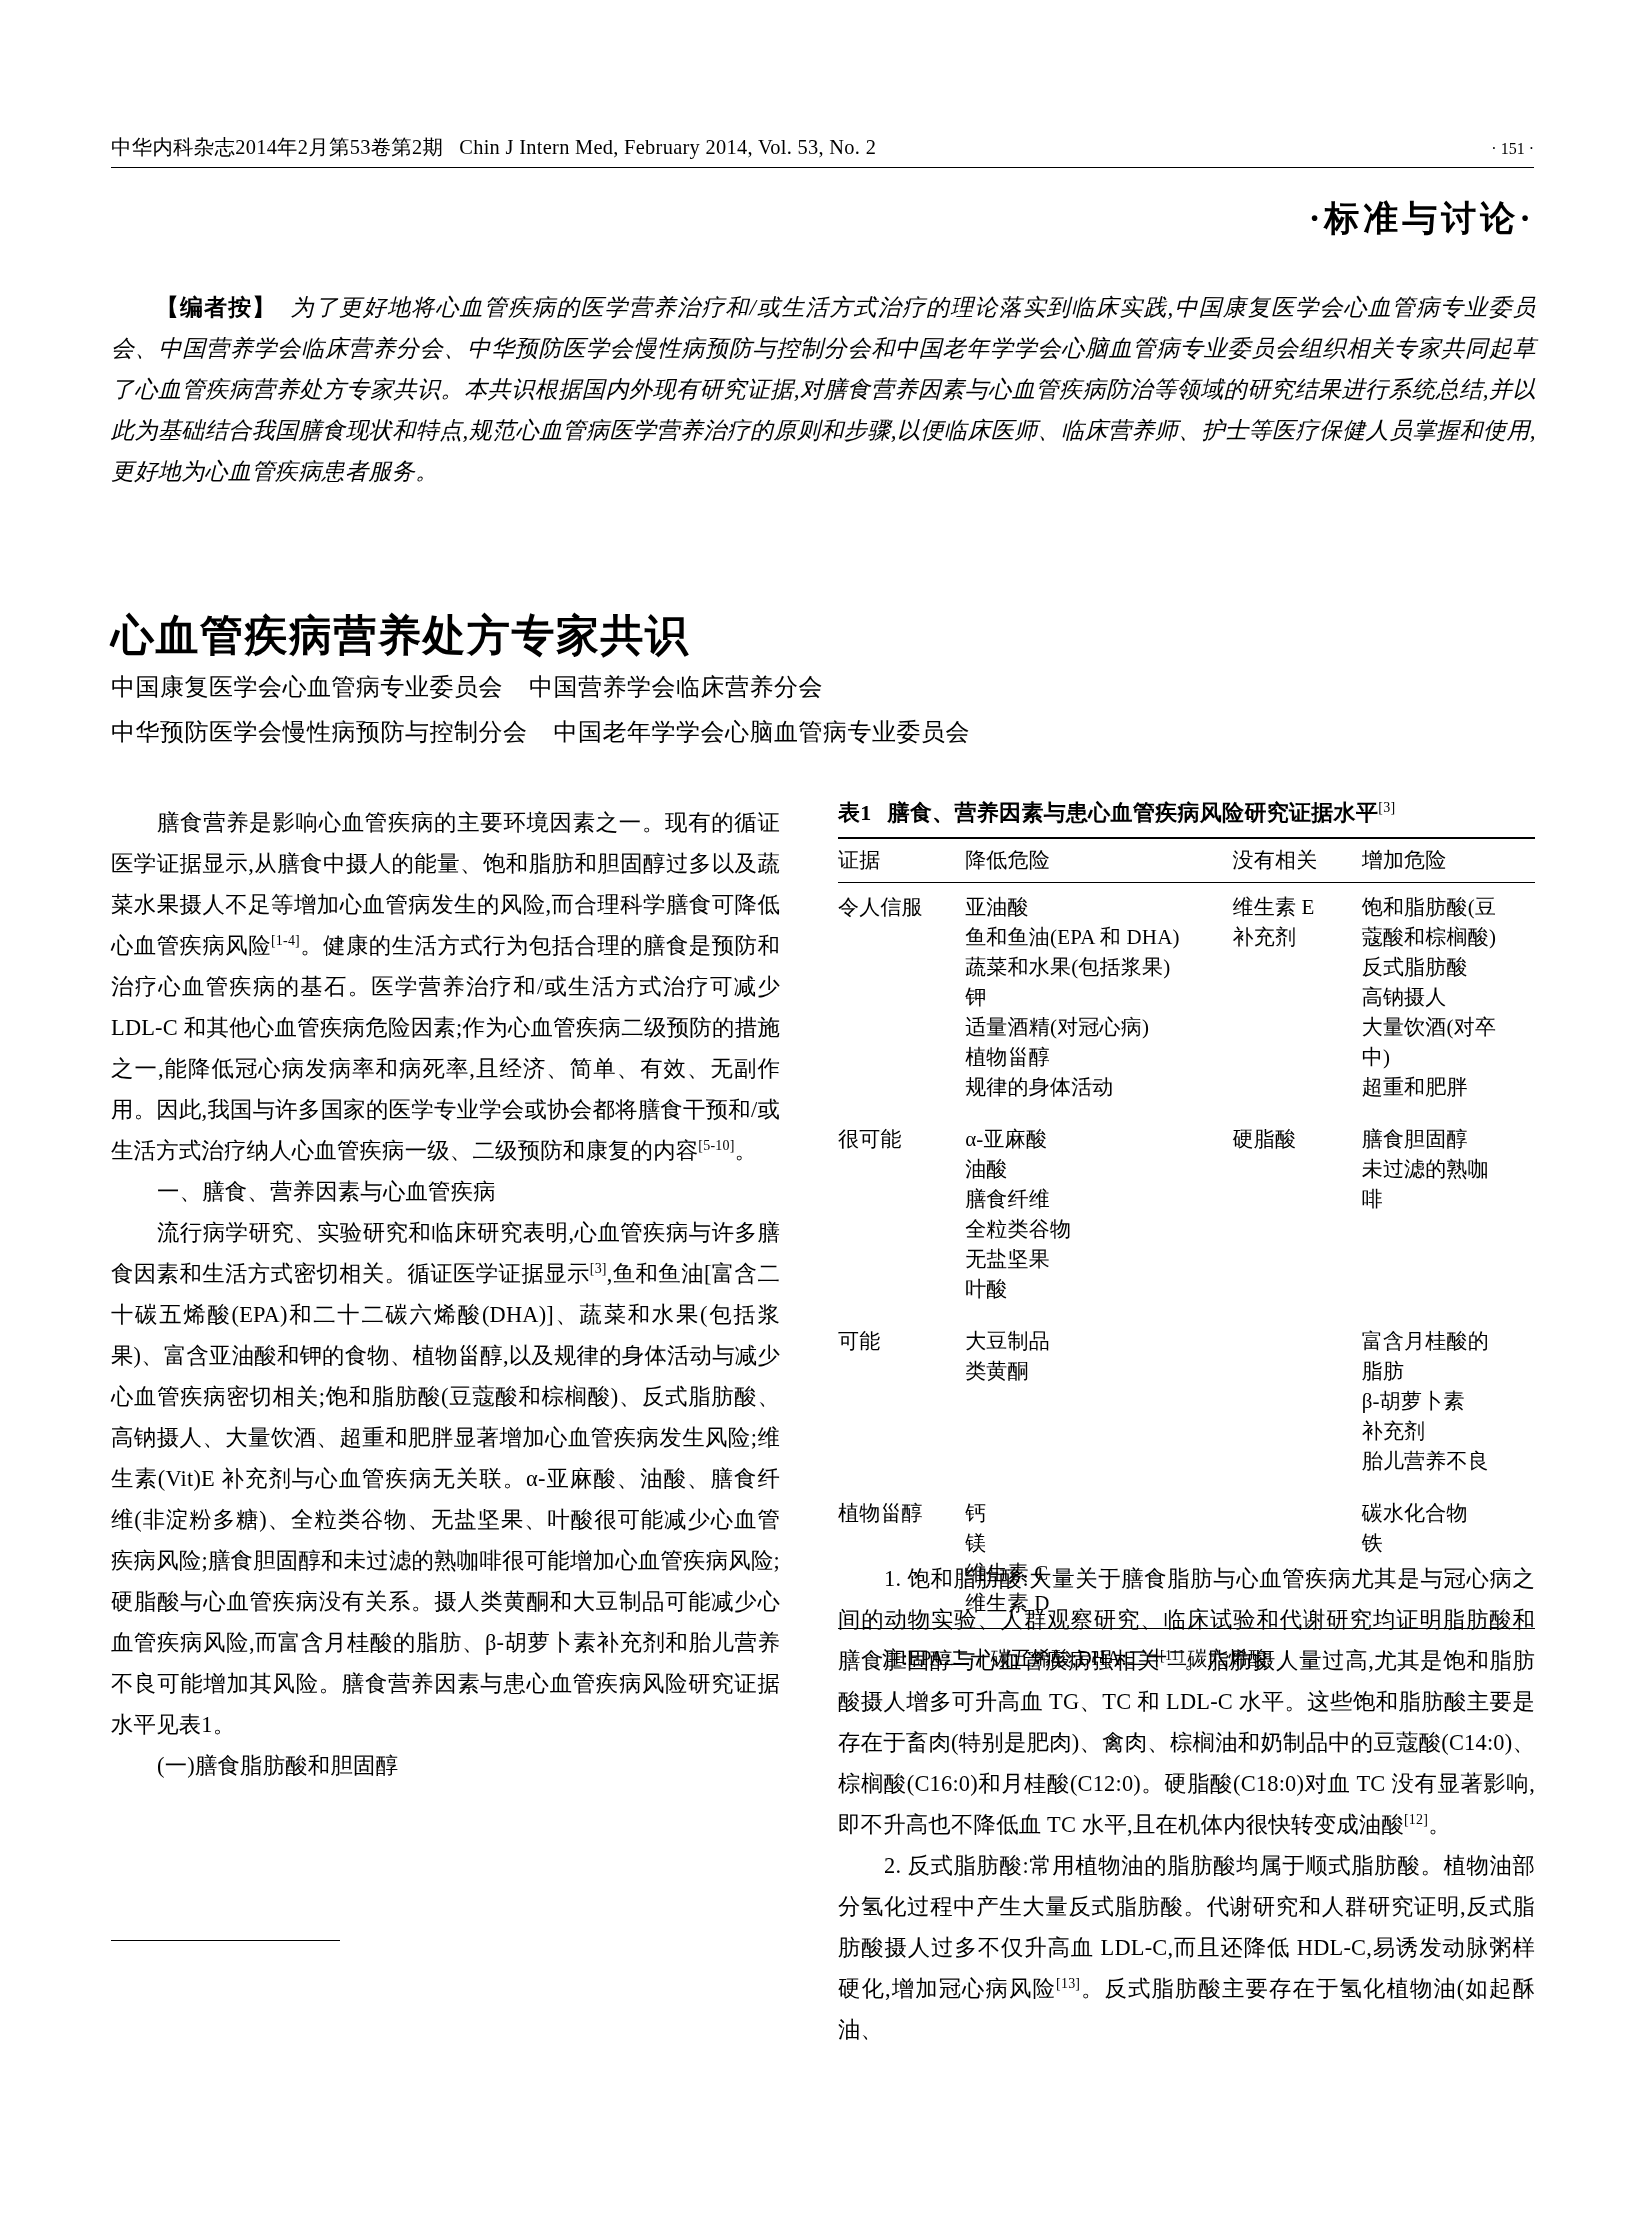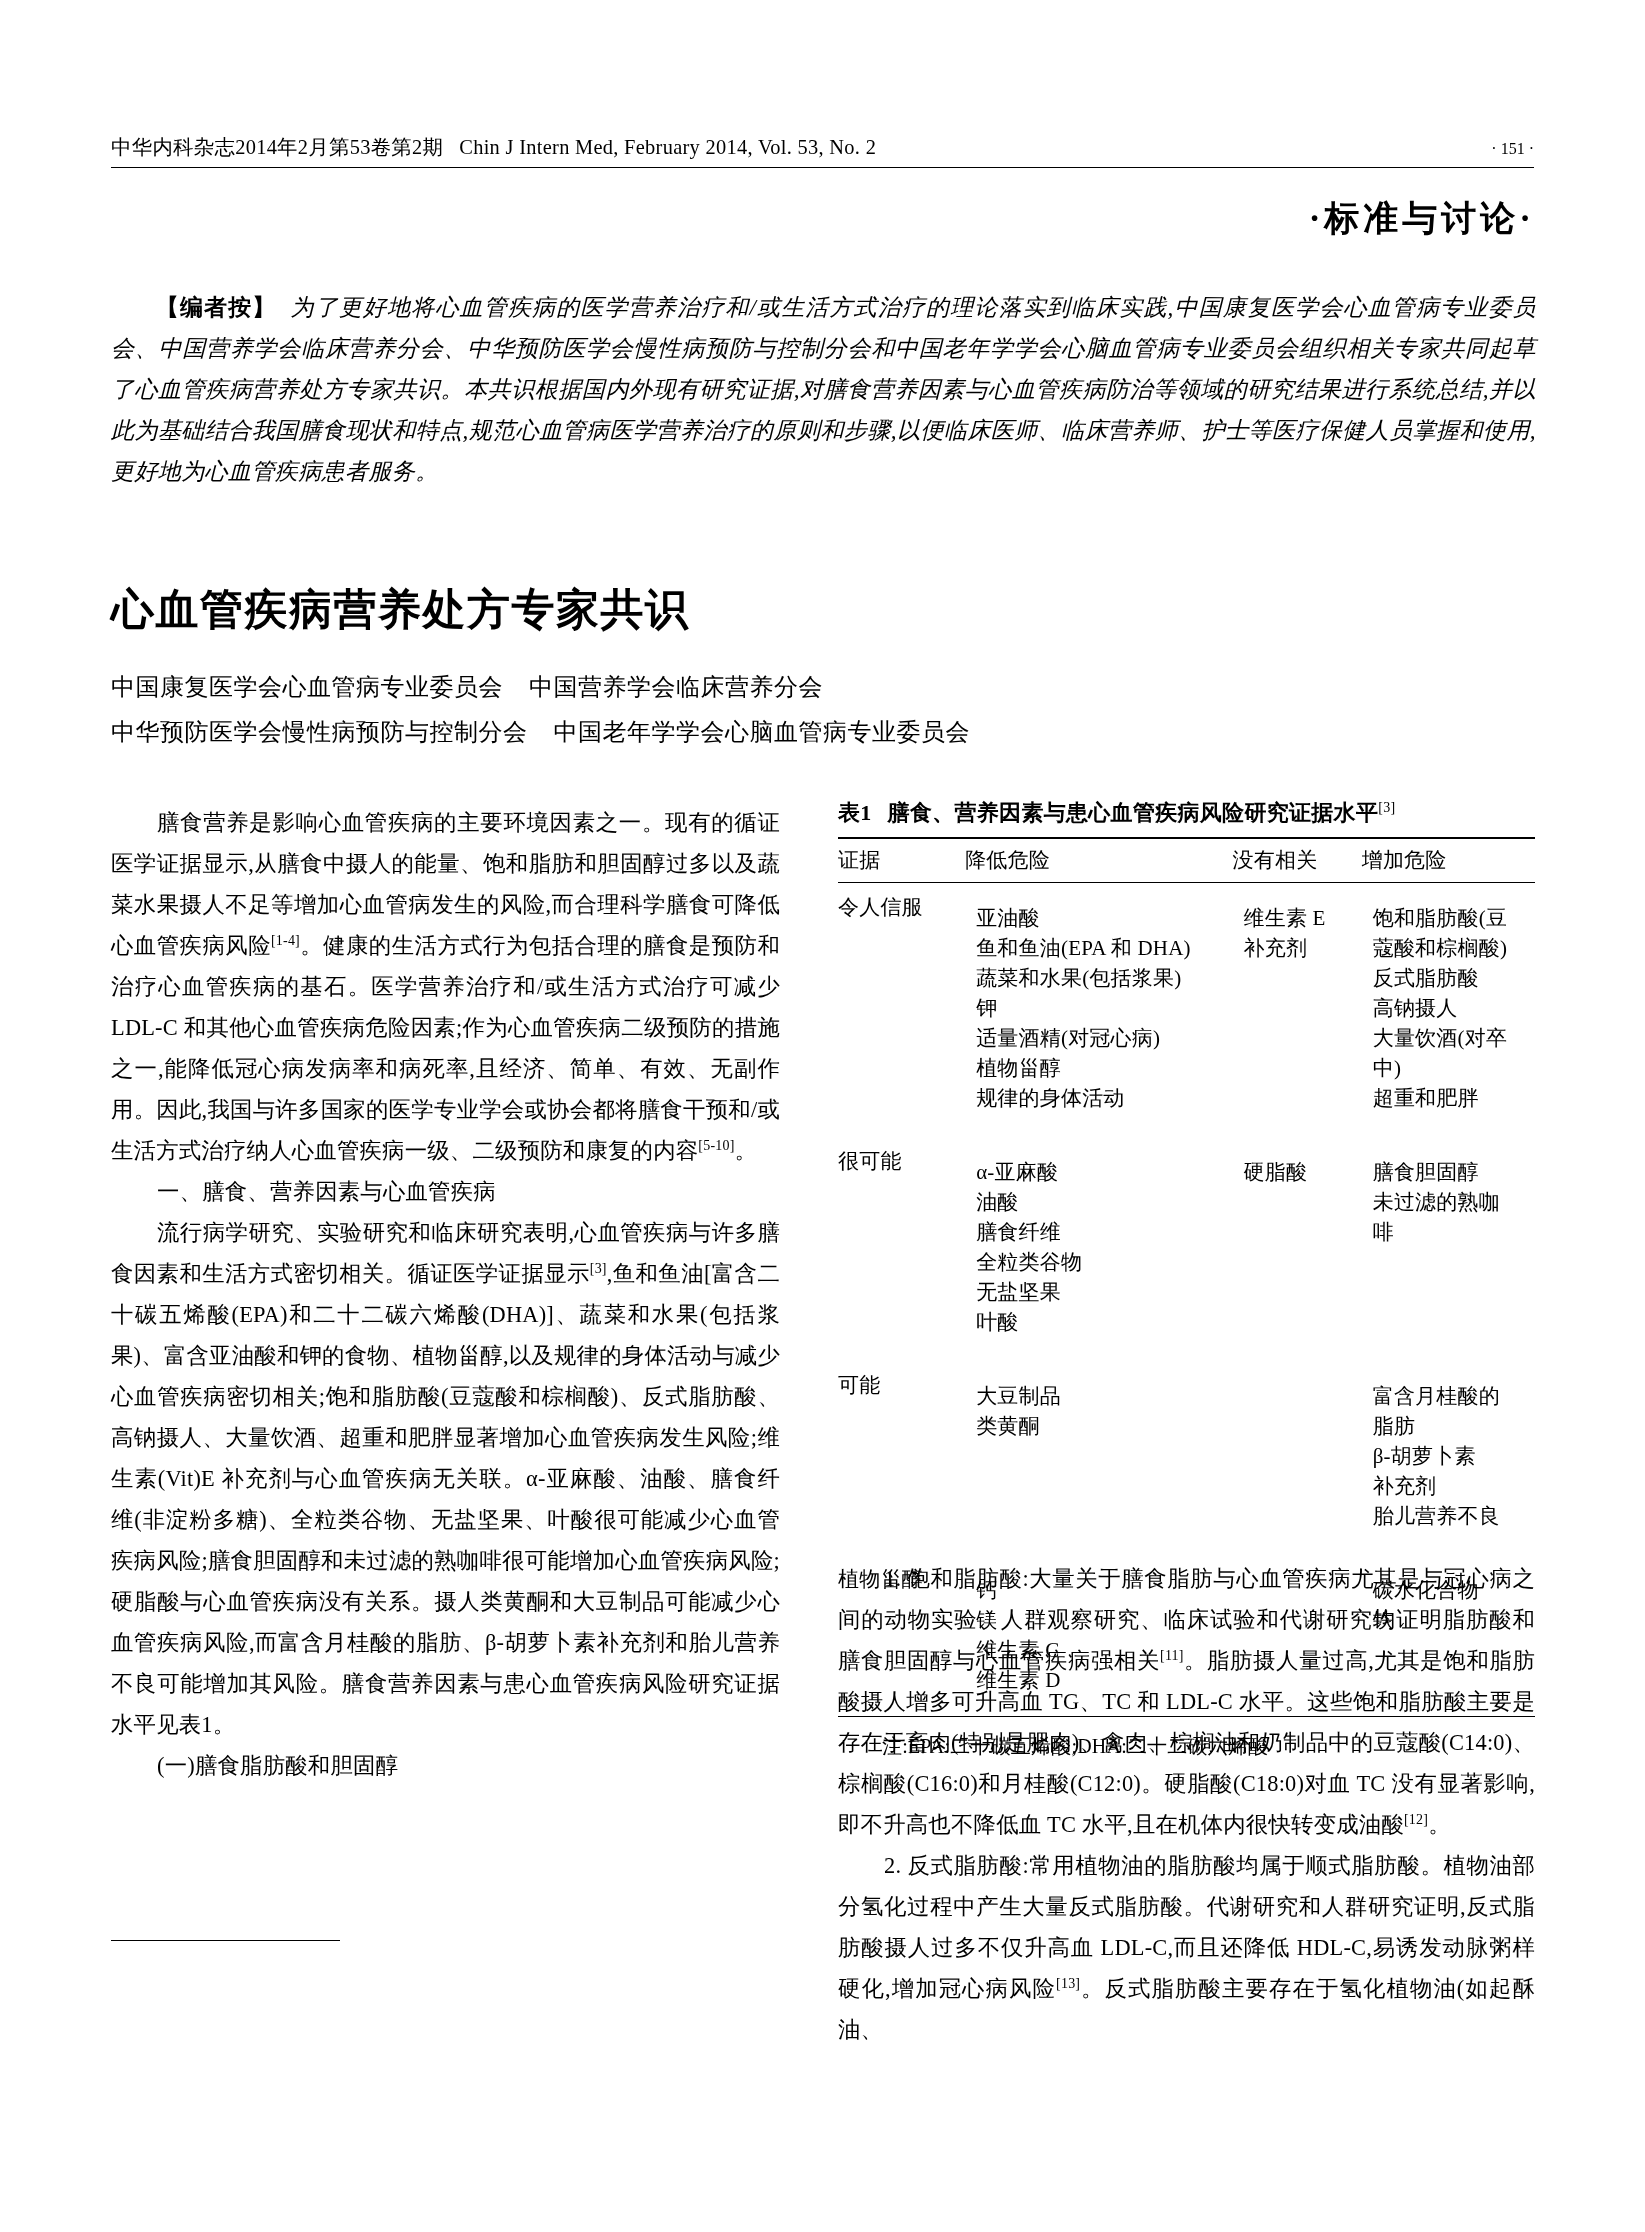--- a/index.html
+++ b/index.html
@@ -83,21 +83,21 @@
     font-style: normal;
     margin-right: 14px;
   }
   .editor-note .body { font-style: italic; }
   .editor-note .indent { display:inline-block; width: 44px; }
 
   
   .art-title {
     position: absolute;
     left: 111px;
-    top: 552px;
+    top: 578px;
     font-size: 43px;
     font-weight: bold;
     letter-spacing: 1.5px;
     font-family: "DejaVu Sans","Liberation Sans",sans-serif;
   }
   .authors {
     position: absolute;
     left: 111px;
     top: 665px;
     font-size: 24px;
@@ -177,21 +177,21 @@
     vertical-align: top;
     padding: 9px 0 13px 0;
     letter-spacing: 0.2px;
   }
   table.ev tbody tr:last-child td { padding-bottom: 10px; }
   table.ev tfoot td { border-top: 1.8px solid #000; padding: 0; height: 0; }
   .c1 { width: 127px; }
   .c2 { width: 267px; }
   .c3 { width: 129px; }
   .c4 { width: 173px; }
-  .cell-list { margin: 11px; padding: 0; list-style: none; }
+  .cell-list { margin: 0; padding: 0; list-style: none; }
   .cell-list li { margin: 0; padding: 0; }
   .tbl-note {
     font-size: 20px;
     line-height: 32px;
     padding-top: 13px;
     text-indent: 44px;
     letter-spacing: 0.2px;
   }
 </style>
 </head>

